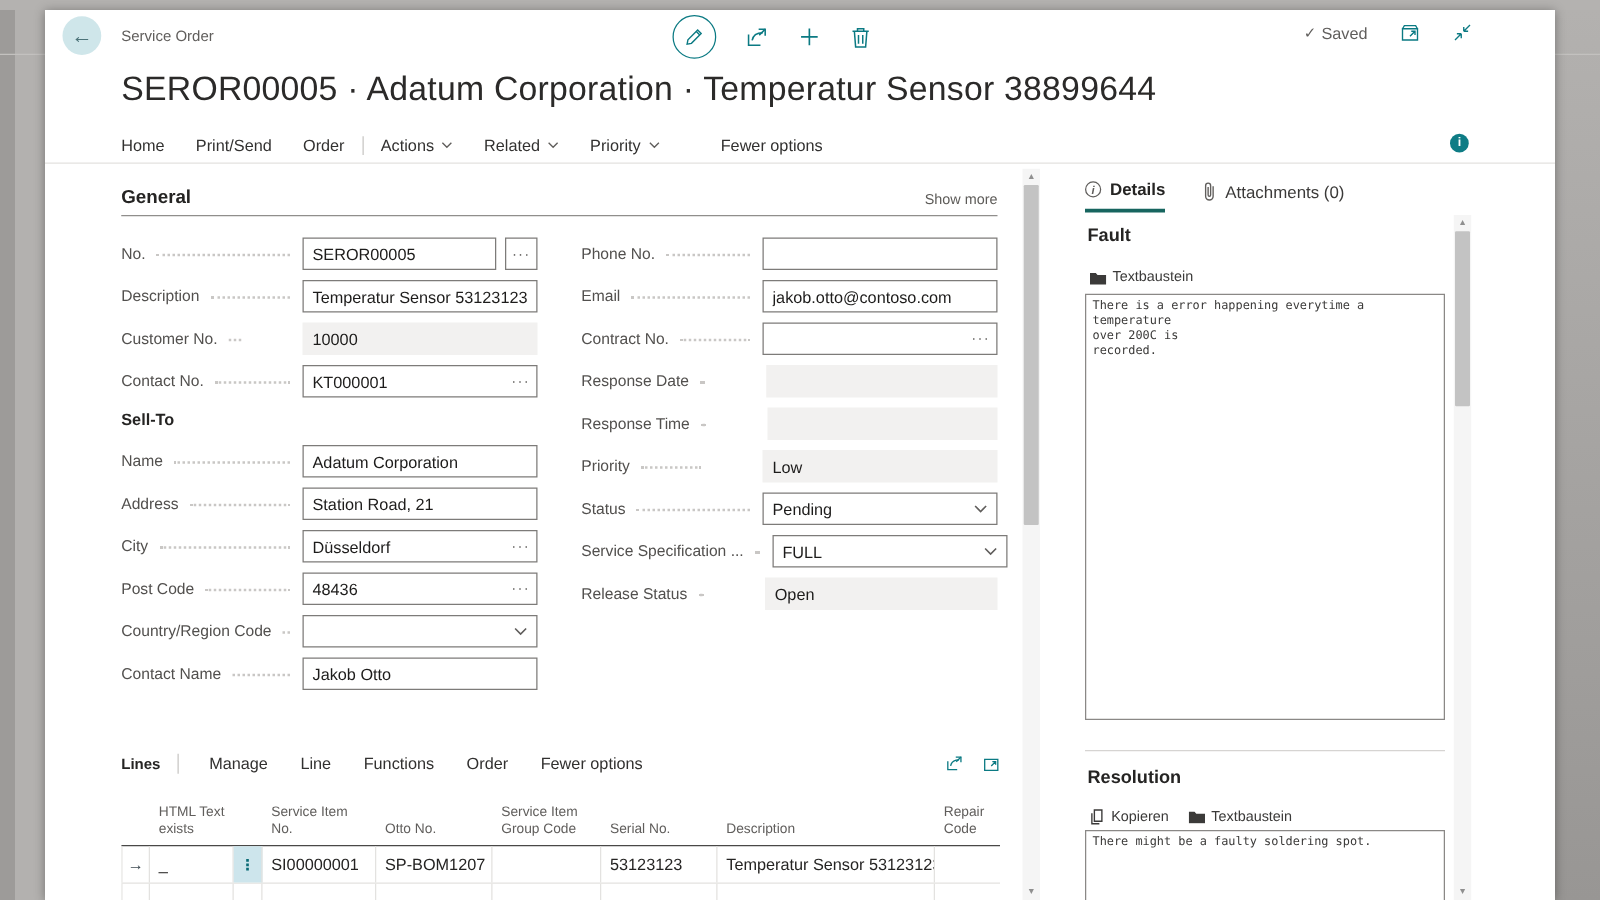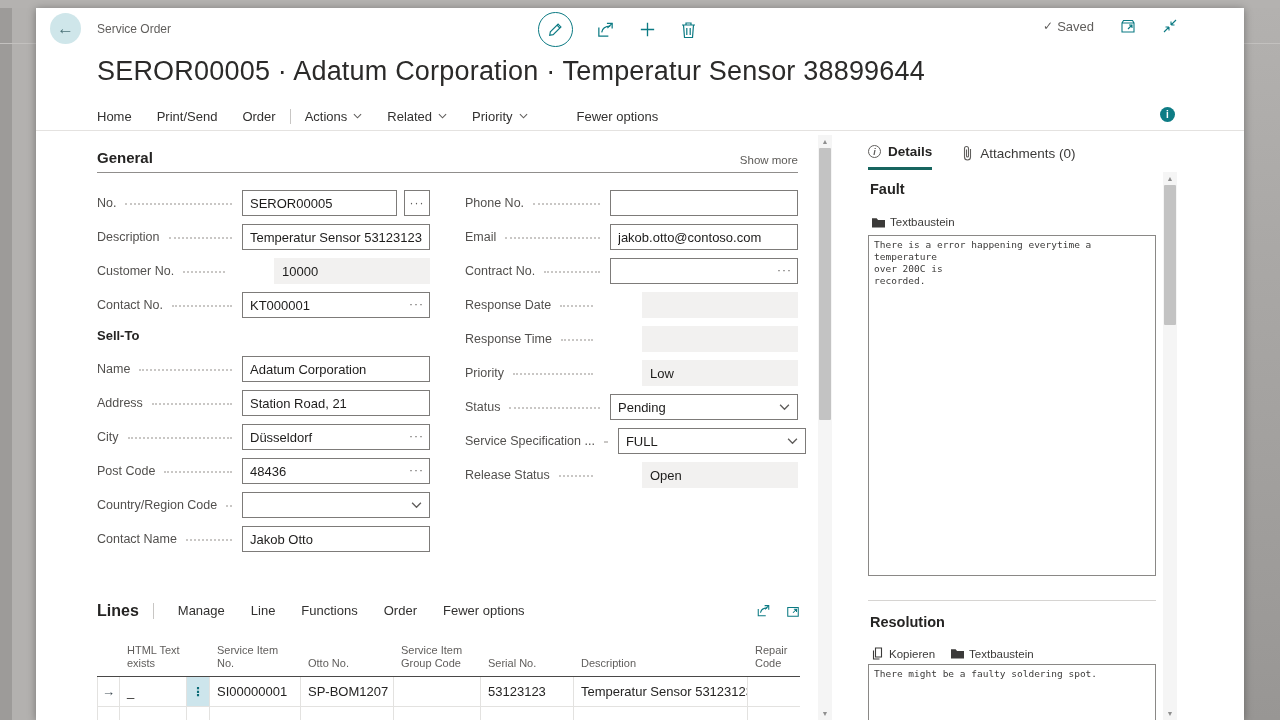--- a/index.html
+++ b/index.html
@@ -56,26 +56,26 @@
   .leader { flex:1; border-bottom:2px dotted #c9c7c5; margin:0 10px 0 9px; align-self:center; transform:translateY(1px); min-width:4px;}
   .ctl { position:relative; width:188px; flex:none; display:flex; }
   .fin { width:100%; height:26px; border:1px solid #7d7b79; font:13px "Liberation Sans",sans-serif;
          color:#1d1c1b; padding:0 7px; background:#fff; }
   .assist-in .fin { padding-right:22px; }
   .ag { position:absolute; right:6px; top:50%; transform:translateY(-54%); color:#605e5c; font-size:12px; letter-spacing:1px; cursor:pointer;}
   .chev { position:absolute; right:8px; top:50%; transform:translateY(-50%); cursor:pointer; display:flex; }
   .out .fin { width:155px; flex:none; }
   .ab { width:26px; height:26px; margin-left:7px; border:1px solid #7d7b79; background:#fff; color:#605e5c;
         font-size:12px; letter-spacing:1px; cursor:pointer; }
-  .fdis { width:156px; height:26px; background:#f2f1f0; display:flex; align-items:center; padding:0 8px;
+  .fdis { width:188px; height:26px; background:#f2f1f0; display:flex; align-items:center; padding:0 8px;
           font-size:13px; color:#1d1c1b;margin-left:39px; }
 
   
   .lines-head { position:absolute; left:61px; top:588px; width:703px; height:29px; display:flex; align-items:center; }
-  .lines-title { font-size:16px; font-weight:700; color:#252423; margin-right:14px; }
+  .lines-title { font-size:12px; font-weight:700; color:#252423; margin-right:14px; }
   .l-div { width:1px; height:16px; background:#c8c6c4; margin-right:24px; }
   .l-item { font-size:13px; color:#323130; margin-right:26px; cursor:pointer; white-space:nowrap; }
   .l-icons { margin-left:auto; display:flex; gap:15px; align-items:center; }
 
   .lines-table { position:absolute; left:61px; top:617px; width:703px; height:95px; overflow:hidden;
                  font-size:13px; color:#252423; }
   .thead { display:flex; align-items:flex-end; height:52px; border-bottom:1px solid #494847; }
   .th { font-size:11px; color:#605e5c; line-height:13px; padding:0 7px 6px 7px; }
   .trow { display:flex; height:30px; border-bottom:1px solid #e3e2e0; }
   .td { border-right:1px solid #e3e2e0; display:flex; align-items:center; padding:0 7px; overflow:hidden; white-space:nowrap; }

